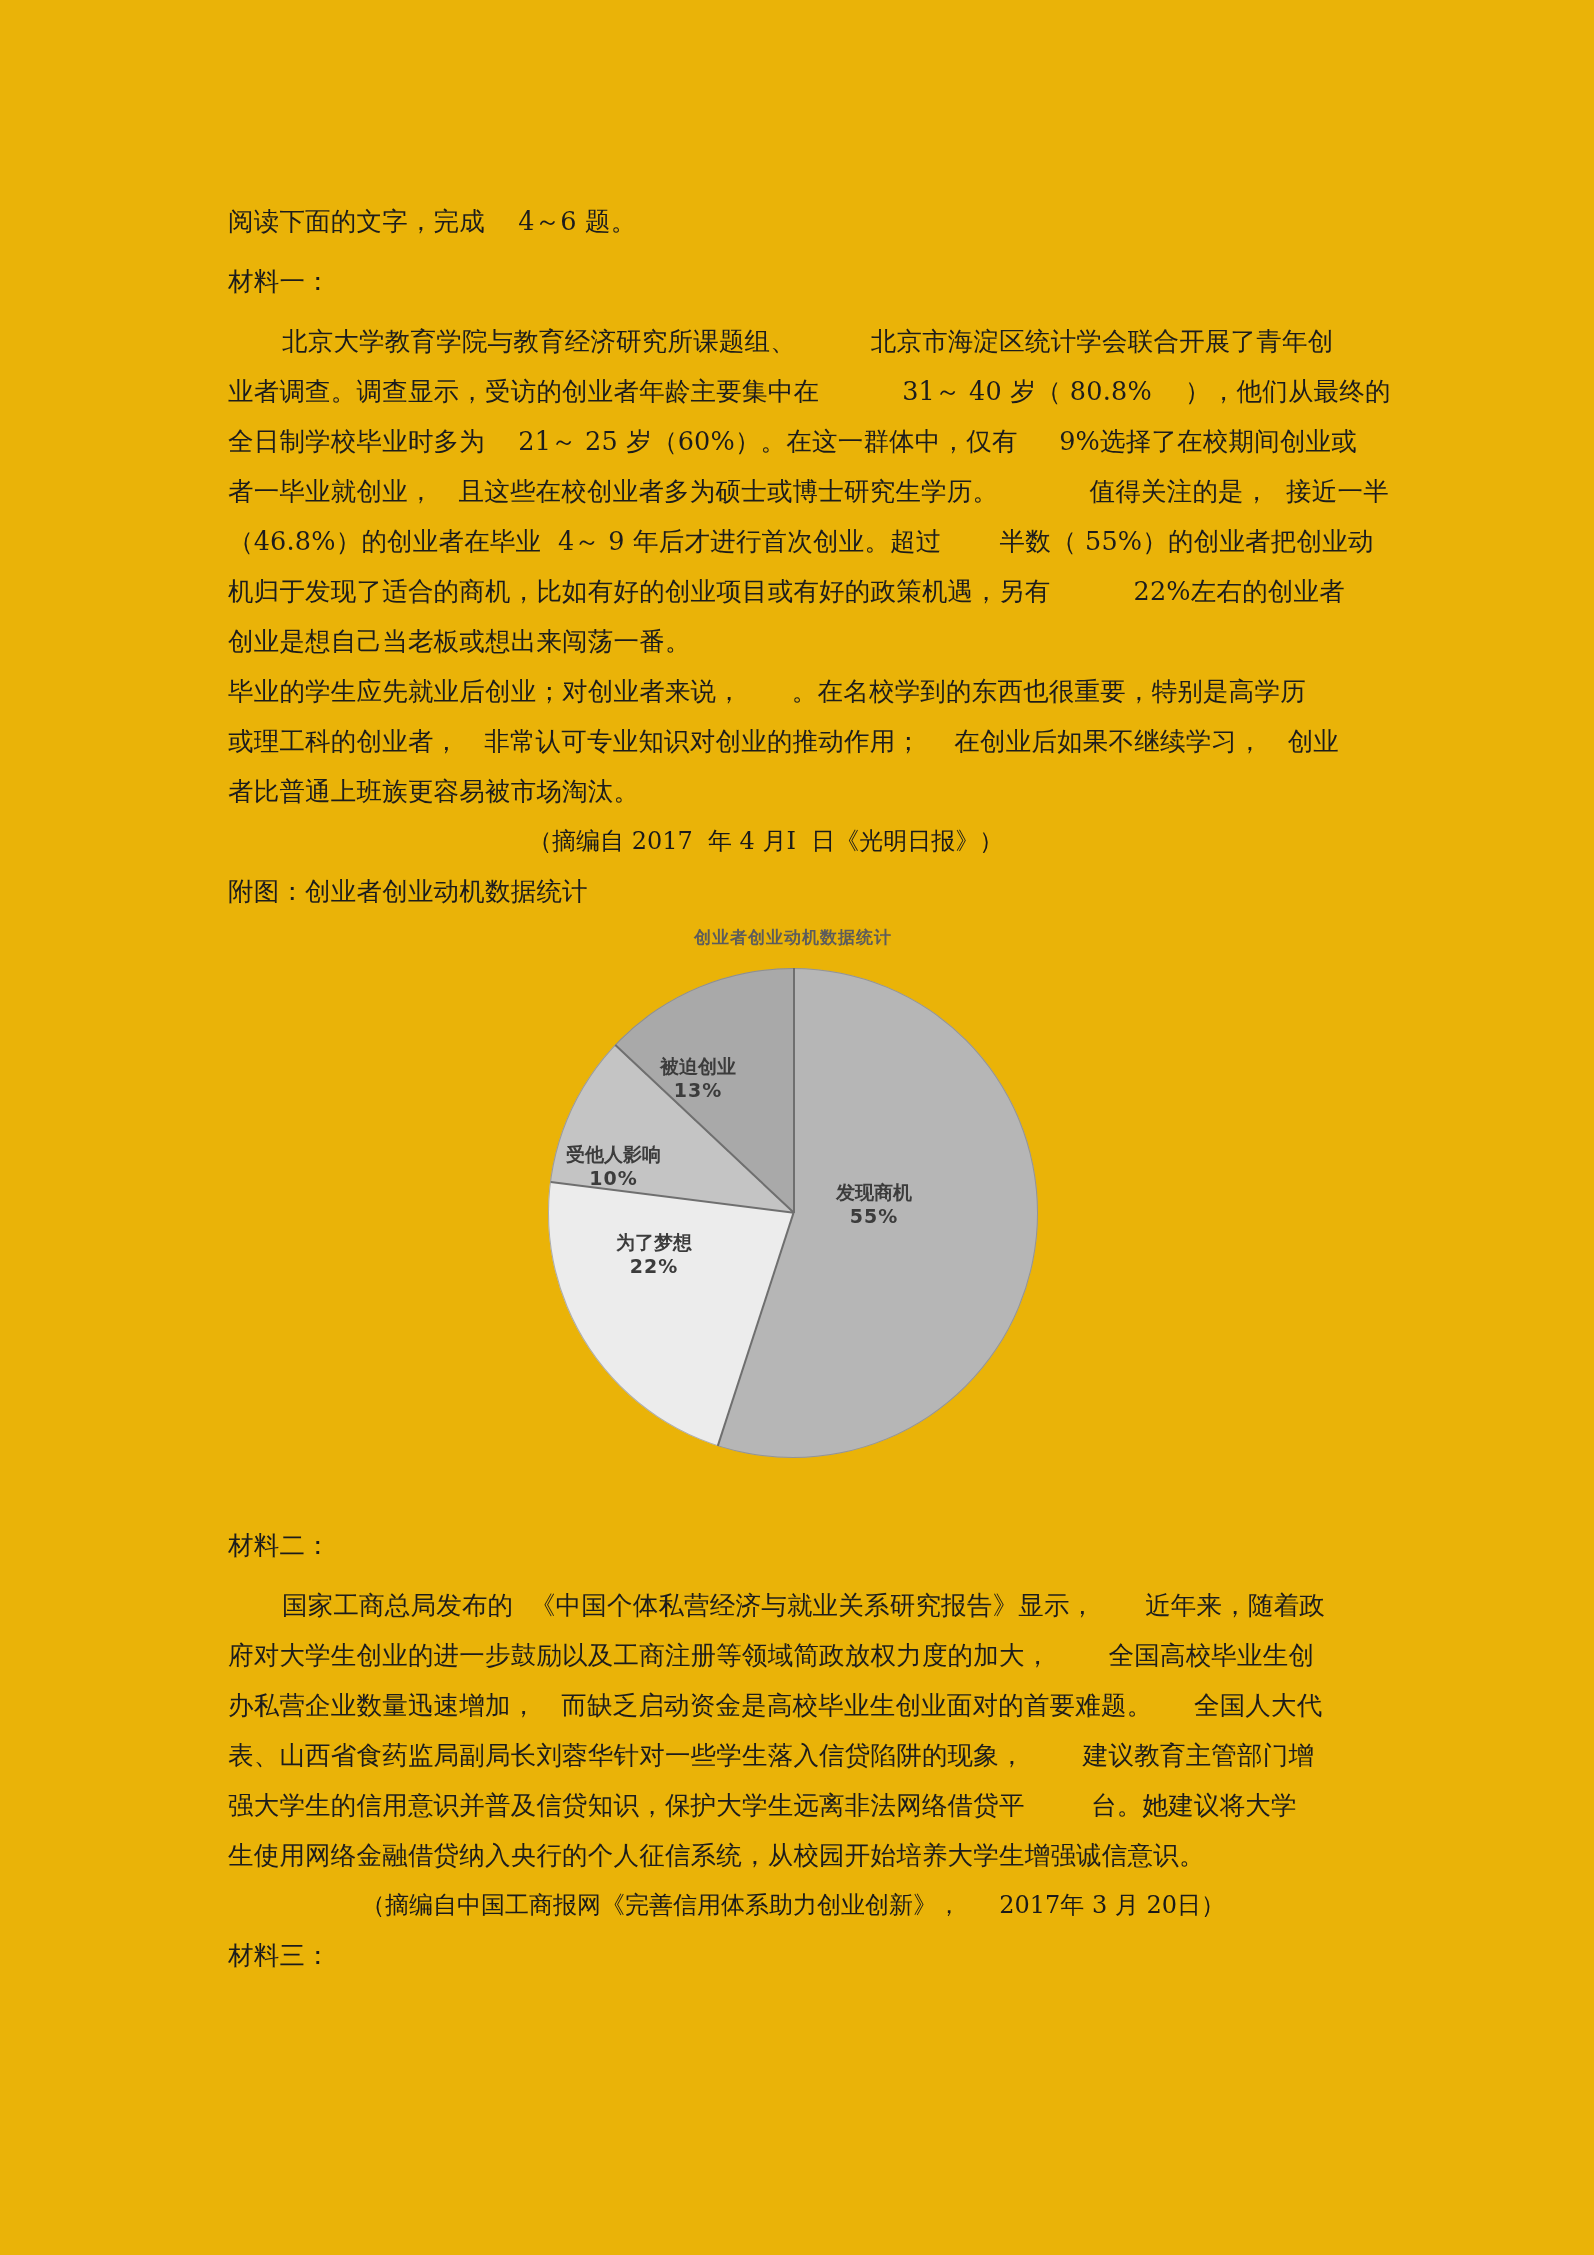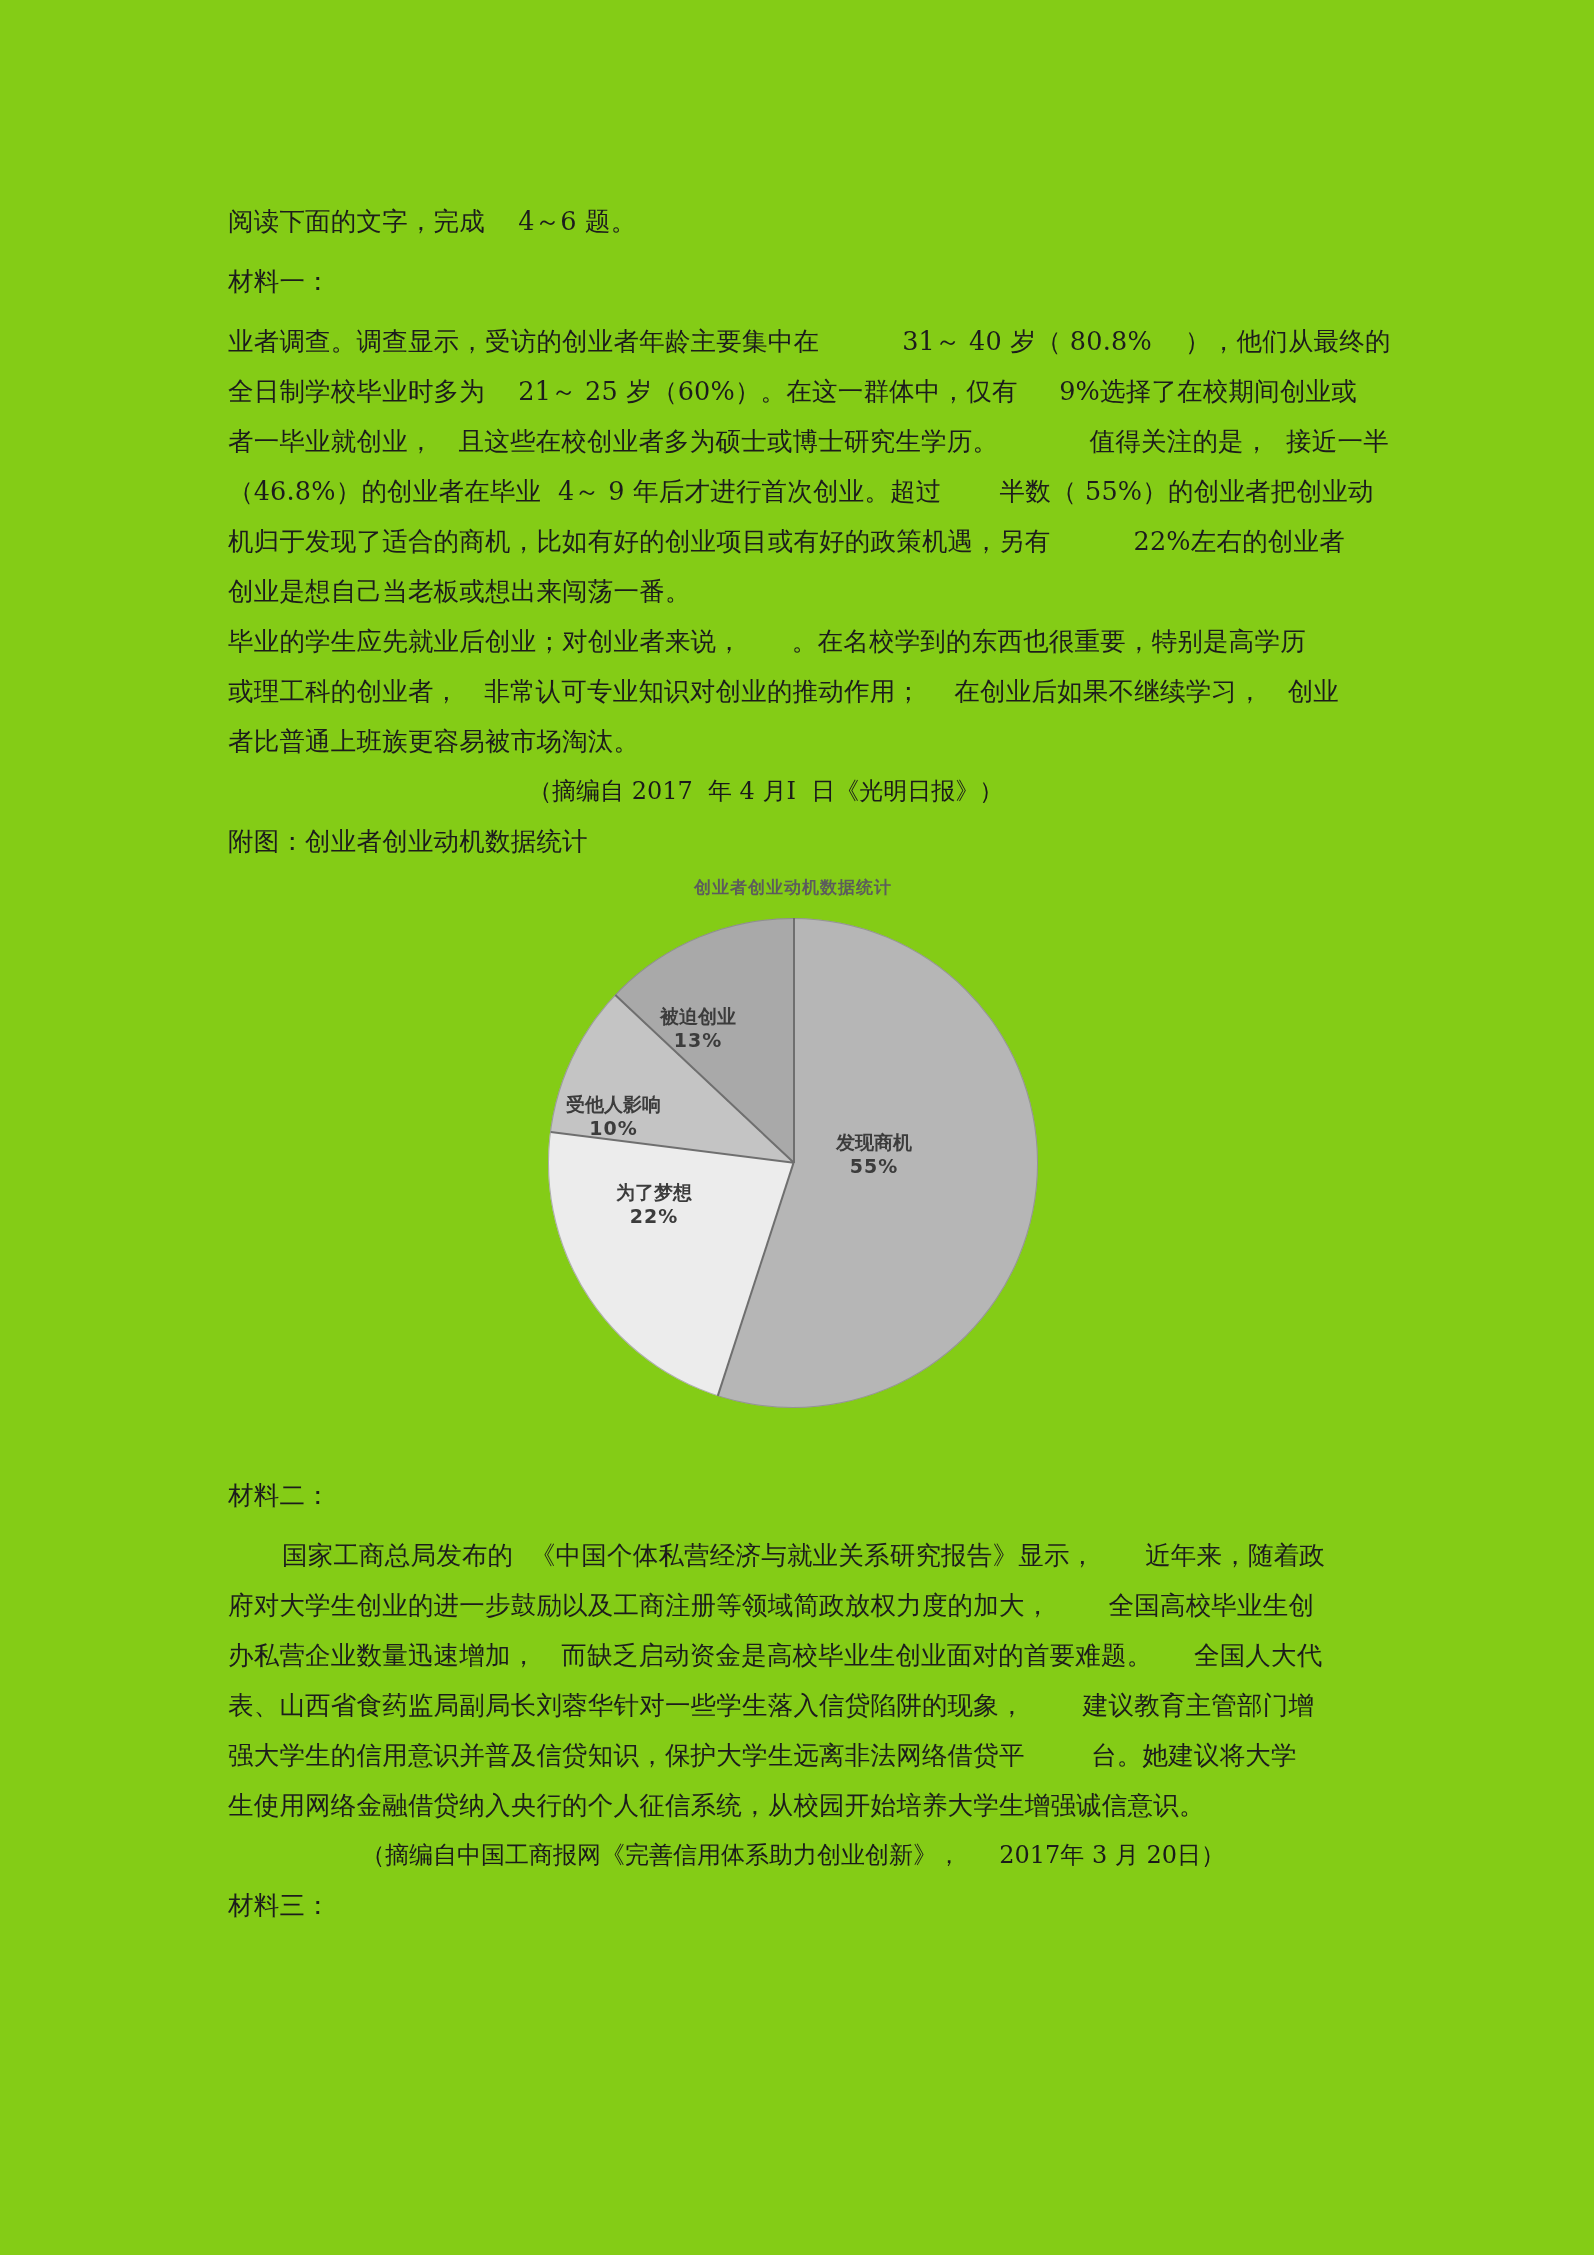--- a/index.html
+++ b/index.html
@@ -8,21 +8,21 @@
     background: #ffffff;
   }
   body {
     font-family: "DejaVu Serif", "Liberation Serif", serif;
     color: #1a1a1a;
   }
   .page {
     position: relative;
     width: 1594px;
     height: 2255px;
-    background: #84cc16;
+    background: #eab308;
     overflow: hidden;
   }
   .content {
     position: absolute;
     left: 228px;
     top: 196px;
     width: 1130px;
   }
 
   
@@ -133,20 +133,21 @@
 
 <div class="page">
   <div class="content">
 
     <div class="line">阅读下面的文字，完成    4～6 题。</div>
     <div class="gap-sm"></div>
 
     <div class="line">材料一：</div>
     <div class="gap-sm"></div>
 
+    <div class="line indent2">北京大学教育学院与教育经济研究所课题组、         北京市海淀区统计学会联合开展了青年创</div>
     <div class="line">业者调查。调查显示，受访的创业者年龄主要集中在          31～ 40 岁（ 80.8%    ），他们从最终的</div>
     <div class="line">全日制学校毕业时多为    21～ 25 岁（60%）。在这一群体中，仅有     9%选择了在校期间创业或</div>
     <div class="line">者一毕业就创业，   且这些在校创业者多为硕士或博士研究生学历。           值得关注的是，  接近一半</div>
     <div class="line">（46.8%）的创业者在毕业  4～ 9 年后才进行首次创业。超过       半数（ 55%）的创业者把创业动</div>
     <div class="line">机归于发现了适合的商机，比如有好的创业项目或有好的政策机遇，另有          22%左右的创业者</div>
     <div class="line">创业是想自己当老板或想出来闯荡一番。</div>
 
     <div class="line">毕业的学生应先就业后创业；对创业者来说，      。在名校学到的东西也很重要，特别是高学历</div>
     <div class="line">或理工科的创业者，   非常认可专业知识对创业的推动作用；    在创业后如果不继续学习，   创业</div>
     <div class="line">者比普通上班族更容易被市场淘汰。</div>

